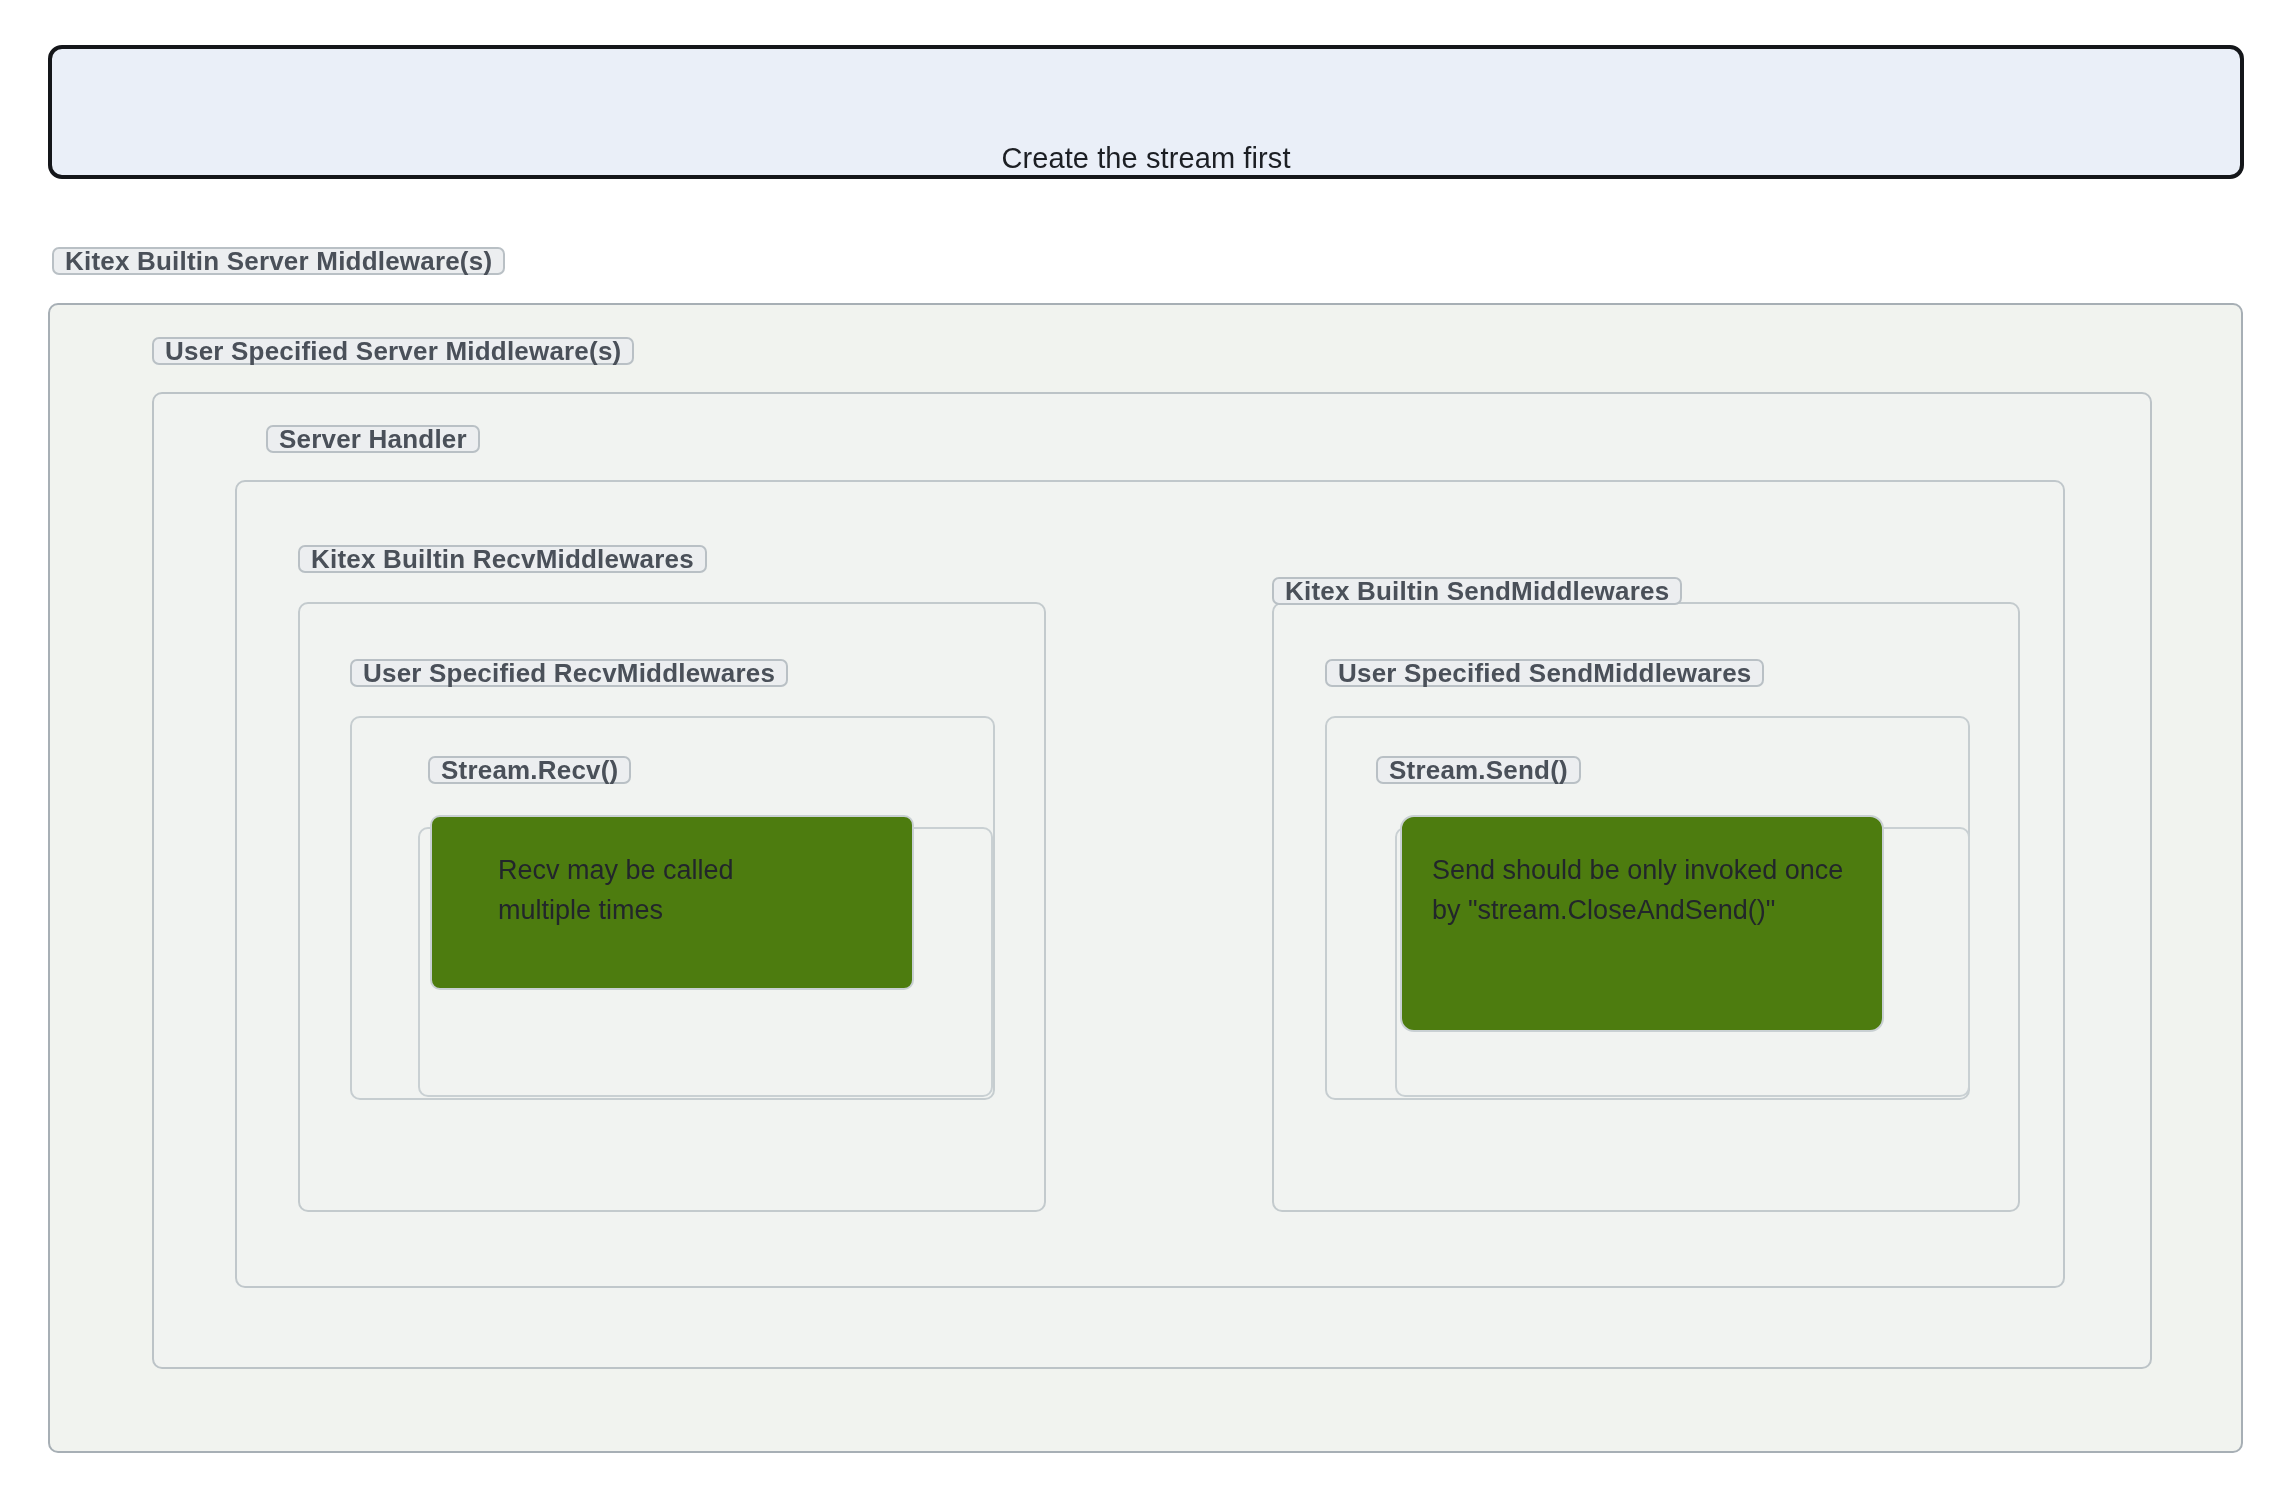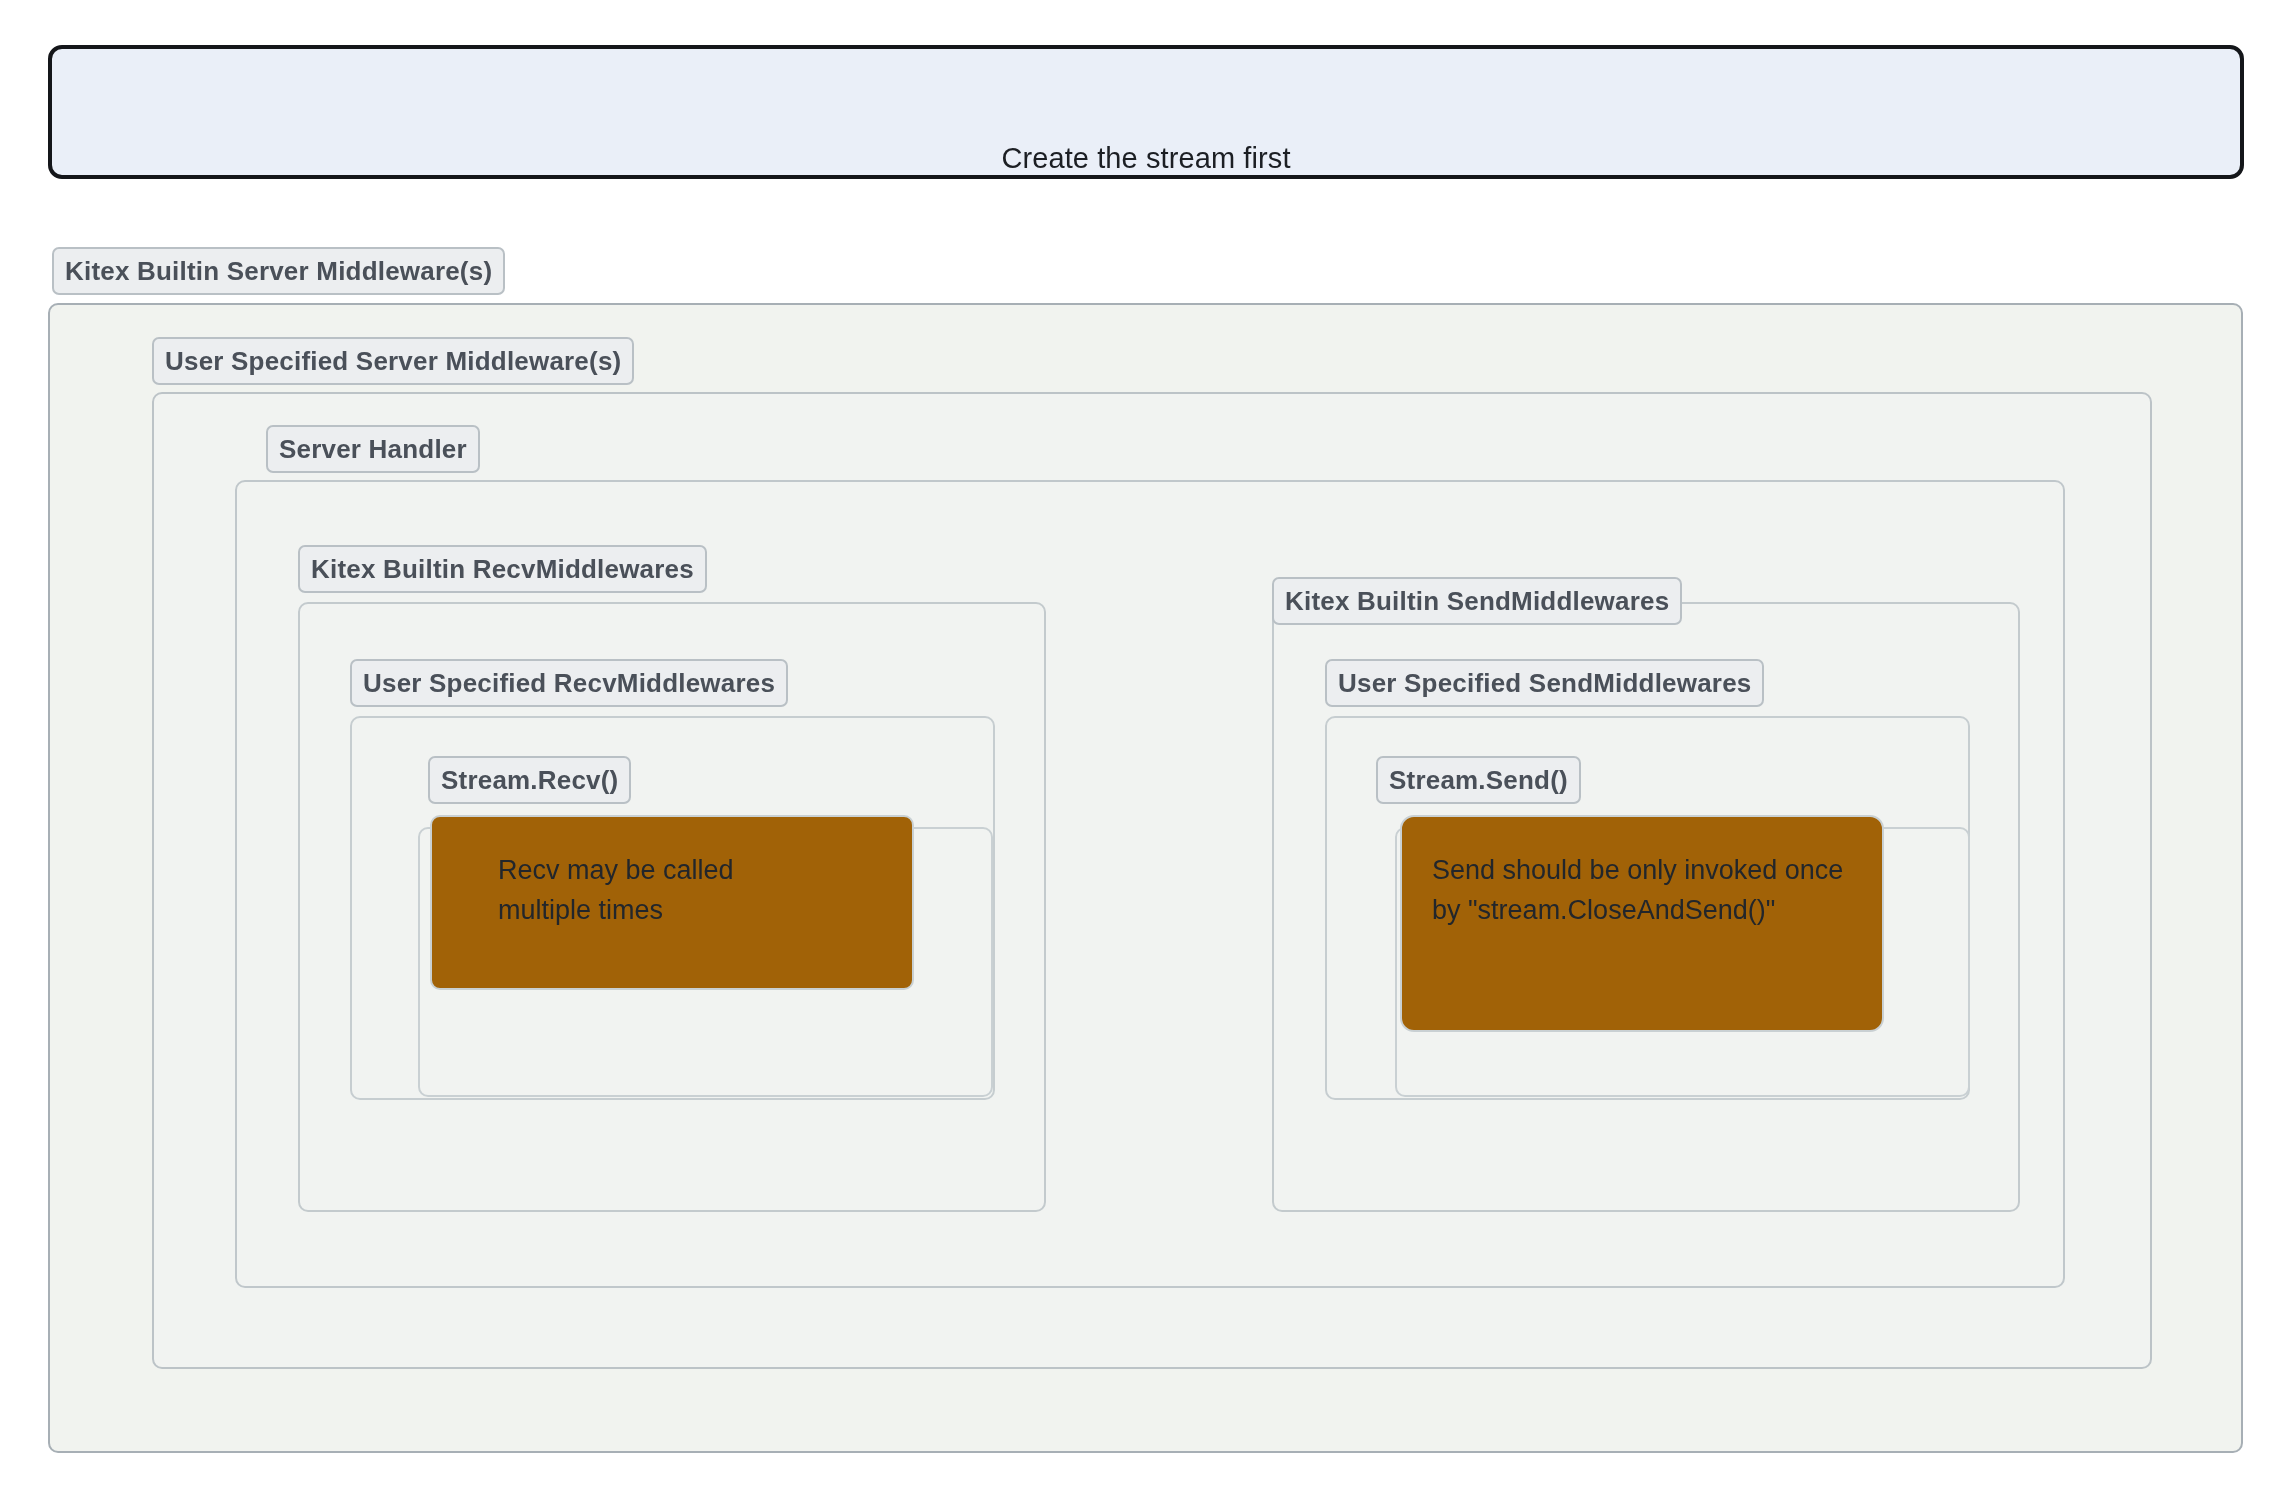--- a/index.html
+++ b/index.html
@@ -50,40 +50,40 @@
   .group.lvl3 { background: #f1f3f1; border-color: #c3cacd; }
   .group.lvl4 { background: #f1f3f1; border-color: #c6cdd0; }
   .group.lvl5 { background: #f1f3f1; border-color: #c9d0d3; }
 
   
   .pill {
     position: absolute;
     box-sizing: border-box;
     display: inline-flex;
     align-items: center;
-    height: 48px;
+    height: 28px;
     padding: 0 11px;
     background: #eceef0;
     border: 2px solid #b9c0c5;
     border-radius: 7px;
     font-size: 26px;
     font-weight: bold;
     color: #4a5059;
     white-space: nowrap;
     letter-spacing: .2px;
     z-index: 5;
   }
 
   
   .note {
     position: absolute;
     box-sizing: border-box;
     border: 2px solid #c9d0d3;
     border-radius: 10px;
-    background: #a16207;
+    background: #4d7c0f;
     padding: 34px 30px 0 30px;
   }
   .note-text {
     font-size: 27px;
     line-height: 1.48;
     color: #22262b;
     white-space: pre-line;
   }
   .note.centered { padding-left: 66px; }
 </style>

